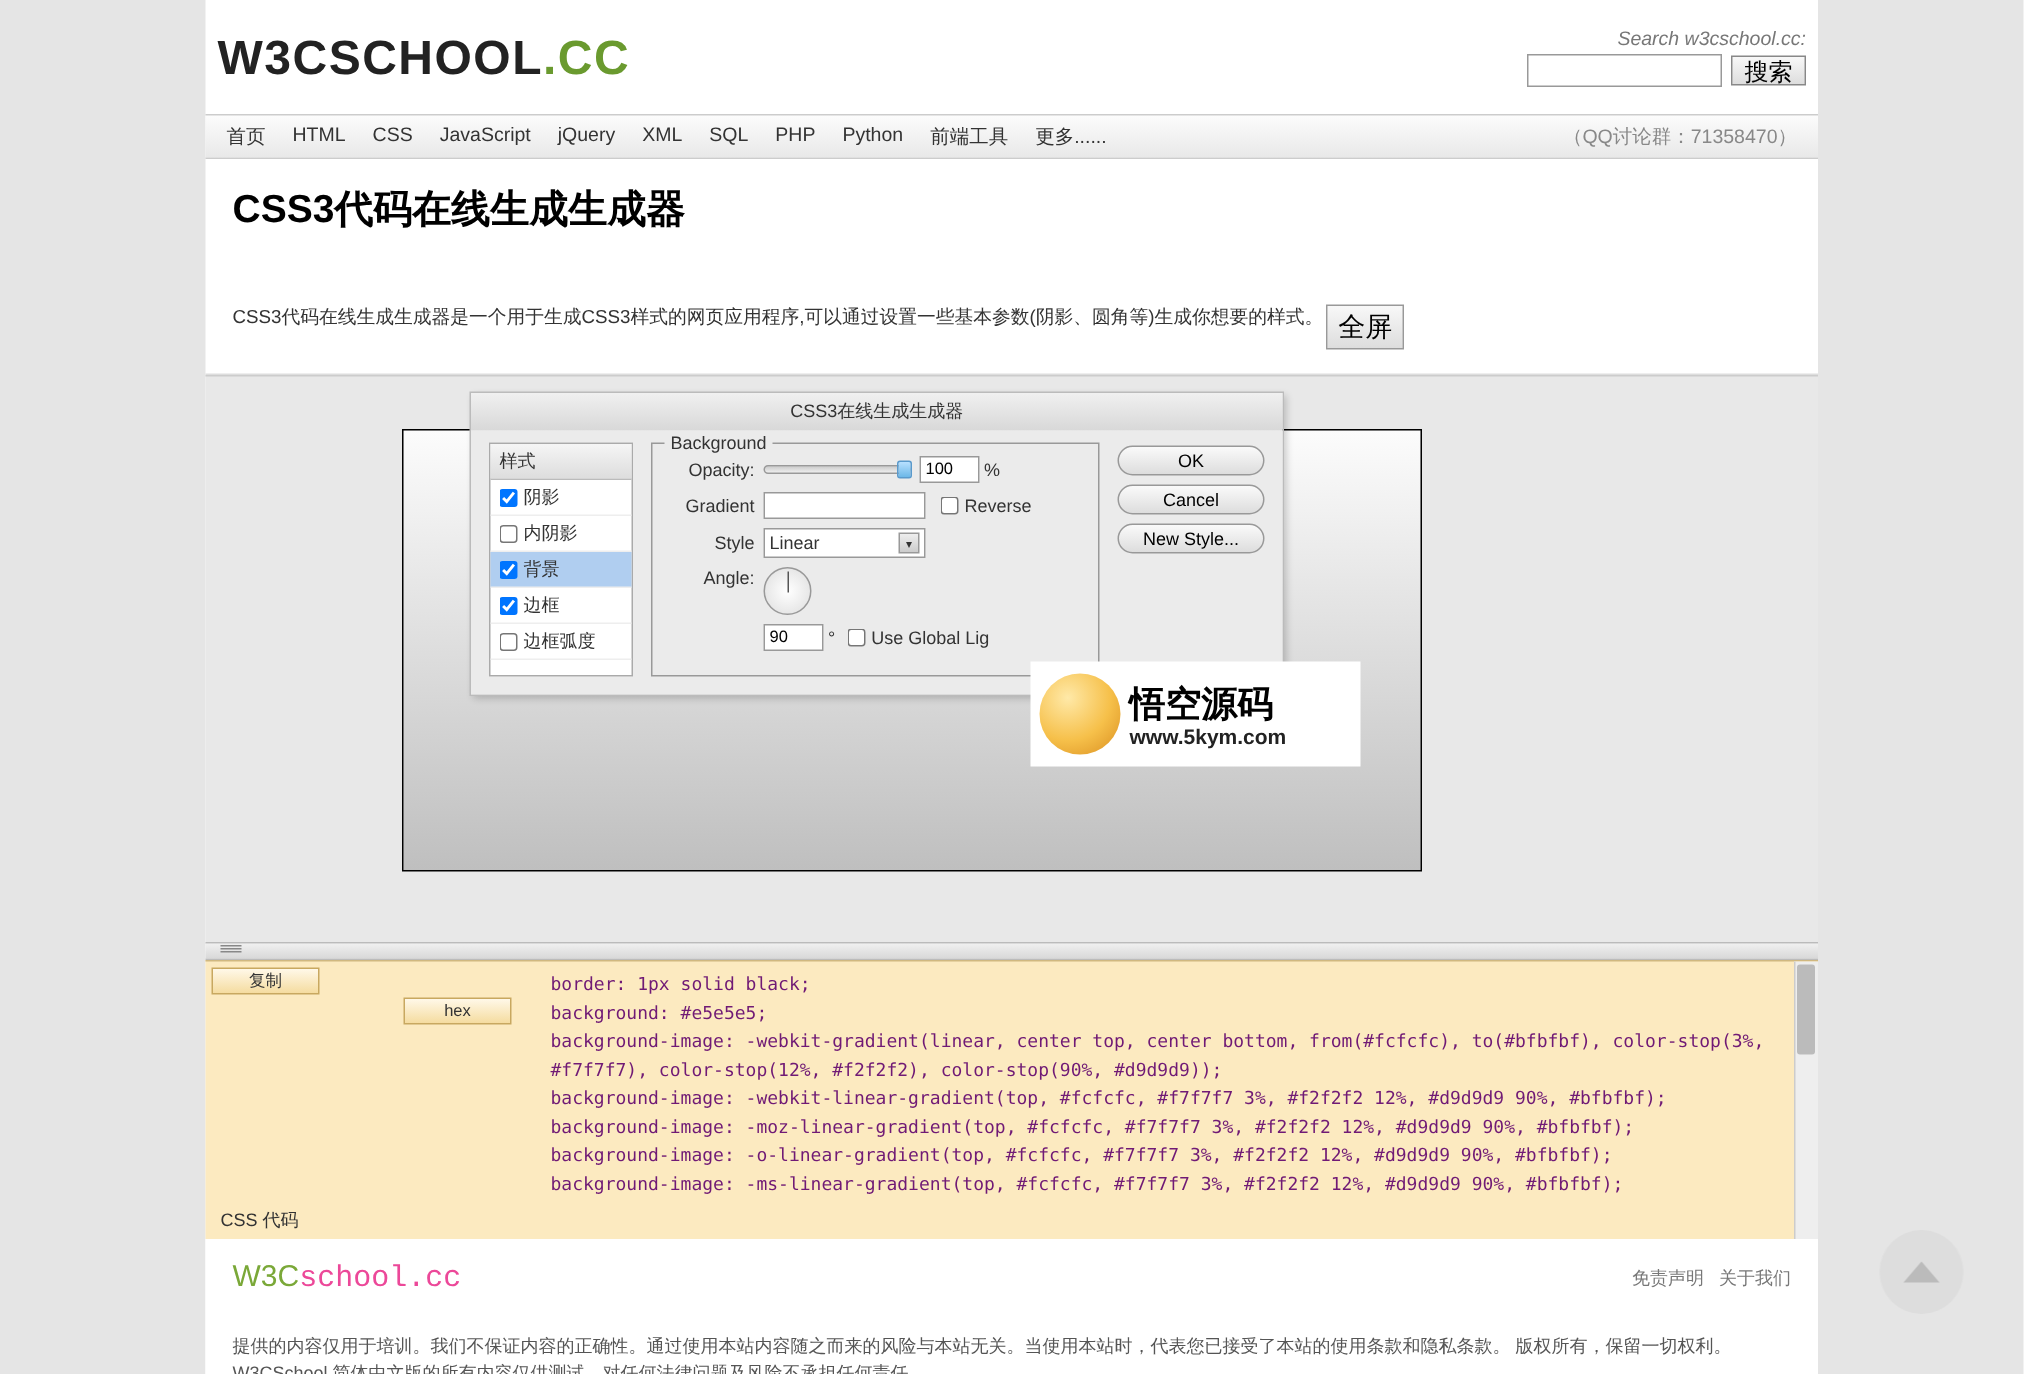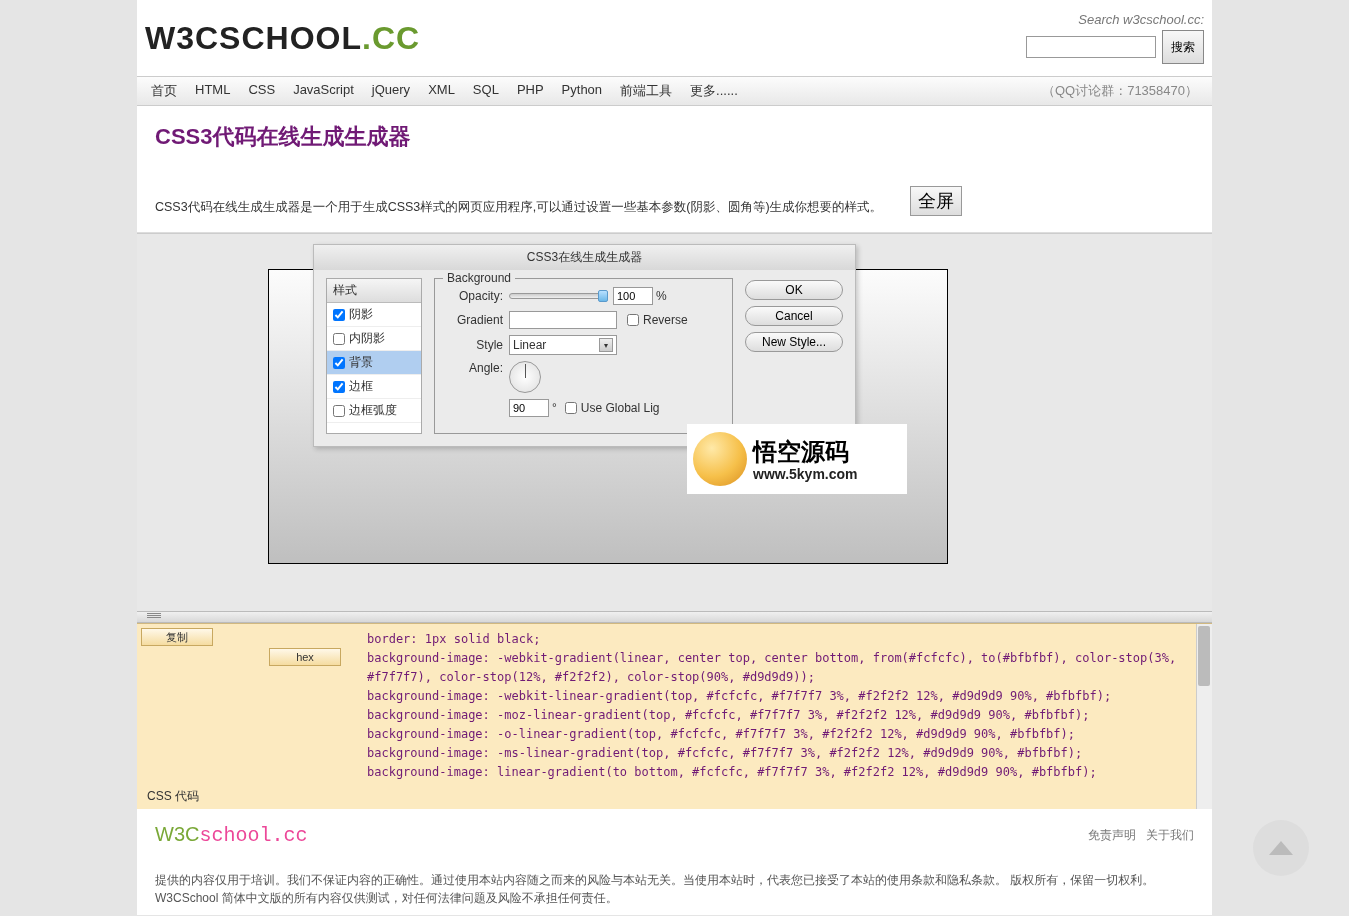--- a/index.html
+++ b/index.html
@@ -9,32 +9,32 @@
 
 
 .header { height: 76px; display: flex; align-items: center; justify-content: space-between; padding: 0 8px; }
 .logo { font-family: "Stencil", "Arial Black", sans-serif; font-size: 32px; font-weight: bold; letter-spacing: 1px; }
 .logo .brand1 { color: #222; }
 .logo .brand2 { color: #6a9a2f; }
 .search-area { text-align: right; }
 .search-label { font-style: italic; color: #777; font-size: 13px; margin-bottom: 3px; }
 .search-row { display: flex; gap: 6px; align-items: center; }
 .search-input { width: 130px; height: 22px; border: 1px solid #999; padding: 0 4px; font-size: 12px; }
-.search-btn { height: 34px; padding: 0 8px; border: 1px solid #888; background: linear-gradient(#f8f8f8,#ddd); font-size: 12px; cursor: pointer; }
+.search-btn { height: 20px; padding: 0 8px; border: 1px solid #888; background: linear-gradient(#f8f8f8,#ddd); font-size: 16px; cursor: pointer; }
 
 
 .nav { background: linear-gradient(#fcfcfc,#e8e8e8); border-top: 1px solid #ccc; border-bottom: 1px solid #ccc; height: 30px; display: flex; align-items: center; justify-content: space-between; padding: 0 14px; font-size: 13px; }
 .nav-items { display: flex; gap: 18px; }
 .nav-item { color: #333; cursor: pointer; }
 .qq { color: #888; }
 
 
 .title-area { padding: 16px 18px 20px; }
-.page-title { font-size: 22px; font-weight: bold; color: #701a75; }
-.desc-row { display: flex; align-items: flex-end; gap: 28px; margin-top: 10px; padding: 4px 18px 16px; border-bottom: 1px solid #ddd; }
+.page-title { font-size: 26px; font-weight: bold; color: #000000; }
+.desc-row { display: flex; align-items: flex-start; gap: 2px; margin-top: 22px; padding: 4px 18px 16px; border-bottom: 1px solid #ddd; }
 .desc { font-size: 12.5px; color: #333; }
 .fullscreen-btn { border: 1px solid #999; background: linear-gradient(#f8f8f8,#ddd); padding: 2px 7px; font-size: 18px; cursor: pointer; }
 
 
 .tool-area { background: #e8e8e8; padding: 8px 0 0 0; position: relative; height: 378px; border-top: 1px solid #ccc; }
 .preview-panel { position: absolute; left: 131px; top: 35px; width: 680px; height: 295px; background: linear-gradient(#fcfcfc,#bfbfbf); border: 1px solid #000; }
 .tool-window { position: absolute; left: 176px; top: 10px; width: 543px; background: linear-gradient(#eee,#dcdcdc); border: 1px solid #bbb; box-shadow: 2px 2px 5px rgba(0,0,0,0.2); }
 .tool-titlebar { text-align: center; font-size: 12px; padding: 4px 0; color: #333; background: linear-gradient(#f0f0f0,#d8d8d8); }
 .tool-body { display: flex; padding: 8px 12px 12px; gap: 12px; background: #ebebeb; }
 .style-list { width: 96px; border: 1px solid #aaa; background: #fff; }
@@ -242,26 +242,26 @@
         <div class="code-btn-row">
             <div class="code-btn">复制</div>
           </div>
         <div class="code-btn-row">
             <div class="code-btn right">hex</div>
           </div>
         <div class="css-label">CSS 代码</div>
       </div>
       <div class="code-right" id="code-lines">
           <div class="code-line">border: 1px solid black;</div>
+          <div class="code-line">background: #e5e5e5;</div>
           <div class="code-line">background-image: -webkit-gradient(linear, center top, center bottom, from(#fcfcfc), to(#bfbfbf), color-stop(3%, #f7f7f7), color-stop(12%, #f2f2f2), color-stop(90%, #d9d9d9));</div>
           <div class="code-line">background-image: -webkit-linear-gradient(top, #fcfcfc, #f7f7f7 3%, #f2f2f2 12%, #d9d9d9 90%, #bfbfbf);</div>
           <div class="code-line">background-image: -moz-linear-gradient(top, #fcfcfc, #f7f7f7 3%, #f2f2f2 12%, #d9d9d9 90%, #bfbfbf);</div>
           <div class="code-line">background-image: -o-linear-gradient(top, #fcfcfc, #f7f7f7 3%, #f2f2f2 12%, #d9d9d9 90%, #bfbfbf);</div>
           <div class="code-line">background-image: -ms-linear-gradient(top, #fcfcfc, #f7f7f7 3%, #f2f2f2 12%, #d9d9d9 90%, #bfbfbf);</div>
-          <div class="code-line">background-image: linear-gradient(to bottom, #fcfcfc, #f7f7f7 3%, #f2f2f2 12%, #d9d9d9 90%, #bfbfbf);</div>
         </div>
       <div class="scroll-v">
           <div class="scroll-thumb-v"></div>
         </div>
     </div>
 
     <div class="footer">
       <div class="footer-top">
         <div class="footer-logo">
           <span class="f1">W3C</span><span class="f2">school.cc</span>

